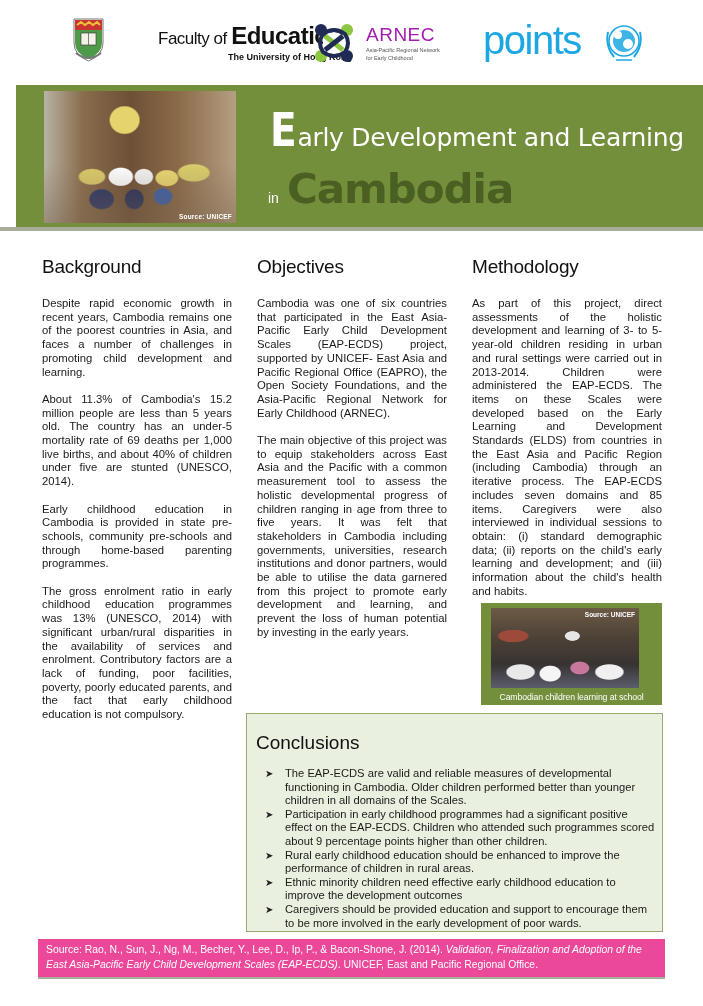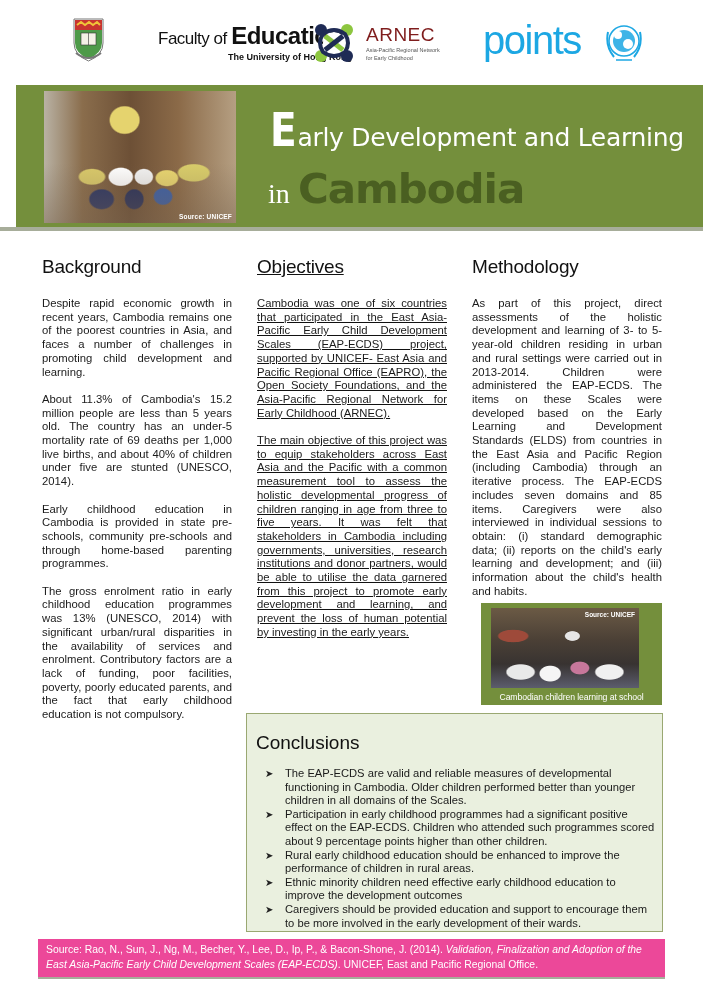--- a/index.html
+++ b/index.html
@@ -9,21 +9,21 @@
   
   .logos { position: absolute; left: 0; top: 0; width: 703px; height: 80px; }
   .hku-crest { position: absolute; left: 72px; top: 17px; width: 33px; height: 46px; }
   .hku-text { position: absolute; left: 118px; top: 22px; margin-left: 40px; }
   .hku-line1 { white-space: nowrap; color: #111; }
   .hku-line1 .small { font-size: 17px; letter-spacing: -0.5px; }
   .hku-line1 .big { font-size: 24px; font-weight: bold; letter-spacing: -0.5px; }
   .hku-line2 { position: absolute; left: 70px; top: 30px; font-size: 9px; font-weight: bold; white-space: nowrap; }
   .arnec-mark { position: absolute; left: 313px; top: 22px; width: 42px; height: 42px; }
   .arnec-text { position: absolute; left: 366px; top: 24px; }
-  .arnec-name { font-size: 19px; color: #7f1d1d; letter-spacing: 0.5px; }
+  .arnec-name { font-size: 19px; color: #a21caf; letter-spacing: 0.5px; }
   .arnec-sub { font-size: 5.5px; color: #555; line-height: 7px; margin-top: 1px; }
   .unicef-word { position: absolute; left: 483px; top: 18px; font-size: 40px; color: #1ca7e3; letter-spacing: -1.5px; font-weight: normal; }
   .unicef-emblem { position: absolute; left: 604px; top: 22px; width: 40px; height: 42px; }
 
   
   .banner { position: absolute; left: 16px; top: 85px; width: 703px; height: 142px; background: #748f3c; }
   .banner-underline { position: absolute; left: 0; top: 227px; width: 703px; height: 4px; background: #a7ad9a; }
   .banner-photo { position: absolute; left: 28px; top: 6px; width: 192px; height: 132px;
      background:
        linear-gradient(180deg, rgba(0,0,0,0) 55%, rgba(120,100,80,0.45) 100%),
@@ -36,29 +36,29 @@
        radial-gradient(ellipse at 47% 82%, #28305a 0 6%, transparent 7%),
        radial-gradient(ellipse at 62% 80%, #3a5fa8 0 5%, transparent 6%),
        radial-gradient(ellipse at 42% 22%, #e5d36e 0 9%, transparent 10%),
        linear-gradient(90deg, #b9b2a4 0%, #8a6d4c 20%, #6d5036 45%, #8b6a48 70%, #b59f82 100%);
   }
   .photo-credit { position: absolute; right: 4px; bottom: 3px; font-size: 6.5px; font-weight: bold; color: #fff; letter-spacing: 0.2px; }
   .title-line1 { position: absolute; left: 254px; top: 18px; color: #fff; white-space: nowrap; font-family: "DejaVu Sans", sans-serif; }
   .title-line1 .dropcap { font-size: 46px; font-weight: bold; display: inline-block; transform: scaleX(0.85); transform-origin: left; margin-right: -4px; vertical-align: baseline; }
   .title-line1 .rest { font-size: 25px; letter-spacing: -0.3px; }
   .title-line2 { position: absolute; left: 252px; top: 81px; white-space: nowrap; }
-  .title-line2 .in { font-family: Liberation Serif, serif; font-size: 28px; color: #fff; }
+  .title-line2 .in { font-family: Liberation Sans, sans-serif; font-size: 14px; color: #fff; }
   .title-line2 .country { font-family: "DejaVu Sans", sans-serif; font-size: 40px; font-weight: bold; color: #4a5f21; letter-spacing: -1px; display: inline-block; transform: scaleX(1.05); transform-origin: left; margin-left: 4px; }
 
   
   .col { position: absolute; top: 256px; width: 190px; }
   .col h2 { font-size: 19px; font-weight: normal; color: #111; margin-bottom: 19px; letter-spacing: -0.2px; }
   .col p { font-size: 11.3px; line-height: 13.7px; text-align: justify; color: #1a1a1a; margin-bottom: 13.7px; }
   .col-bg { left: 42px; }
-  .col-obj { left: 257px; text-decoration: underline; }
+  .col-obj { left: 257px; }
   .col-meth { left: 472px; }
 
   
   .meth-photo-frame { position: absolute; left: 481px; top: 603px; width: 181px; height: 102px; background: #748f3c; padding-left: 28px; }
   .meth-photo { position: absolute; left: 10px; top: 5px; width: 148px; height: 80px;
      background:
        radial-gradient(ellipse at 20% 80%, #e9e9e9 0 8%, transparent 9%),
        radial-gradient(ellipse at 40% 82%, #f5f5f5 0 8%, transparent 9%),
        radial-gradient(ellipse at 60% 75%, #c7779b 0 7%, transparent 8%),
        radial-gradient(ellipse at 80% 80%, #f0f0f0 0 8%, transparent 9%),
@@ -169,19 +169,19 @@
   <div class="meth-photo-caption">Cambodian children learning at school</div>
 </div>
 
 <section class="conclusions">
   <h2>Conclusions</h2>
   <ul class="concl-list">
     <li><span class="arrow">➤</span><span>The EAP-ECDS are valid and reliable measures of developmental functioning in Cambodia. Older children performed better than younger children in all domains of the Scales.</span></li>
     <li><span class="arrow">➤</span><span>Participation in early childhood programmes had a significant positive effect on the EAP-ECDS. Children who attended such programmes scored about 9 percentage points higher than other children.</span></li>
     <li><span class="arrow">➤</span><span>Rural early childhood education should be enhanced to improve the performance of children in rural areas.</span></li>
     <li><span class="arrow">➤</span><span>Ethnic minority children need effective early childhood education to improve the development outcomes</span></li>
-    <li><span class="arrow">➤</span><span>Caregivers should be provided education and support to encourage them to be more involved in the early development of their wards.</span></li>
+    <li><span class="arrow">➤</span><span>Caregivers should be provided education and support to encourage them to be more involved in the early development of poor wards.</span></li>
   </ul>
 </section>
 
 <div class="source">
   <span>Source: Rao, N., Sun, J., Ng, M., Becher, Y., Lee, D., Ip, P., &amp; Bacon-Shone, J. (2014). </span><em>Validation, Finalization and Adoption of the East Asia-Pacific Early Child Development Scales (EAP-ECDS)</em><span>. UNICEF, East and Pacific Regional Office.</span>
 </div>
 
 </body></html>

